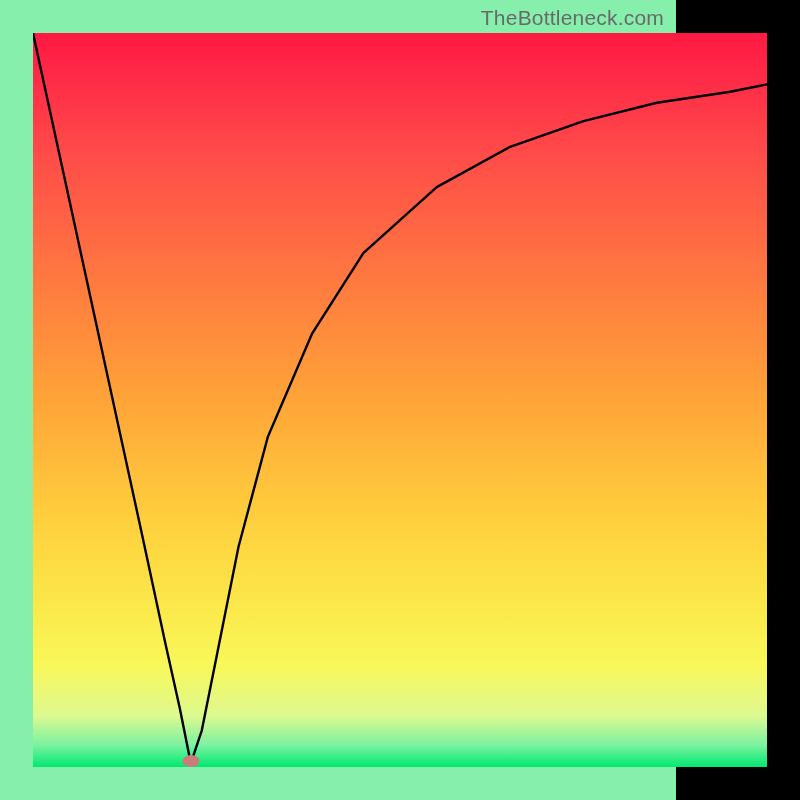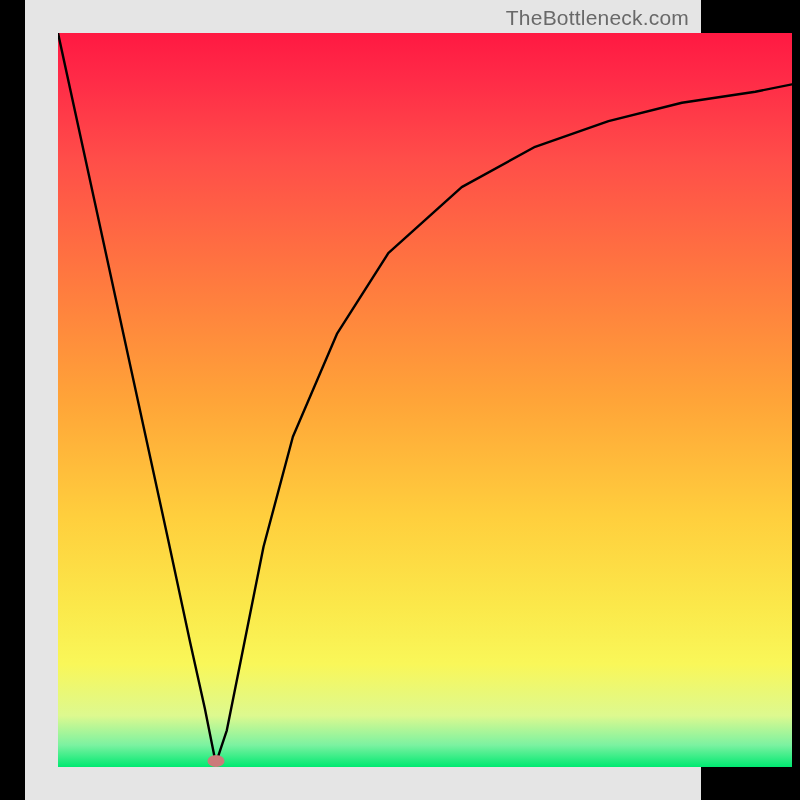--- a/index.html
+++ b/index.html
@@ -8,22 +8,21 @@
     width: 800px;
     height: 800px;
     overflow: hidden;
     font-family: Arial, Helvetica, sans-serif;
     background: #000;
   }
   .frame {
     position: relative;
     width: 676px;
     height: 800px;
-    background: #e5e5e5;
-    margin-left: 25px;
+    background: #86efac;
   }
   .plot {
     position: absolute;
     left: 33px;
     top: 33px;
     width: 734px;
     height: 734px;
     
     background: linear-gradient(
       to bottom,

